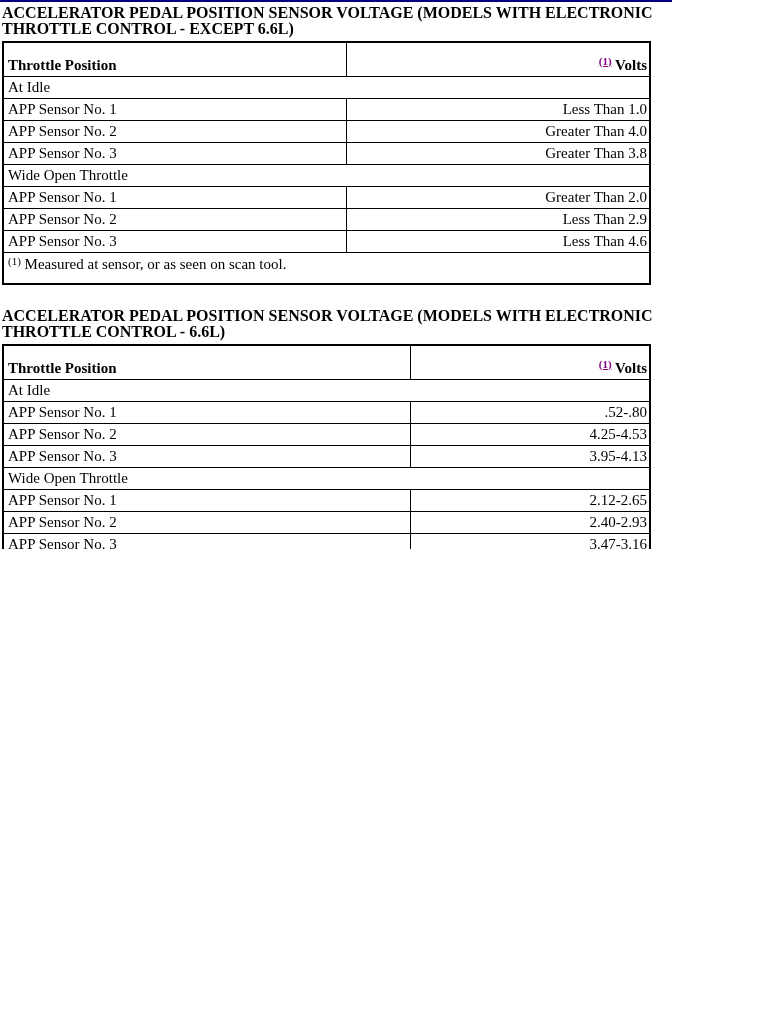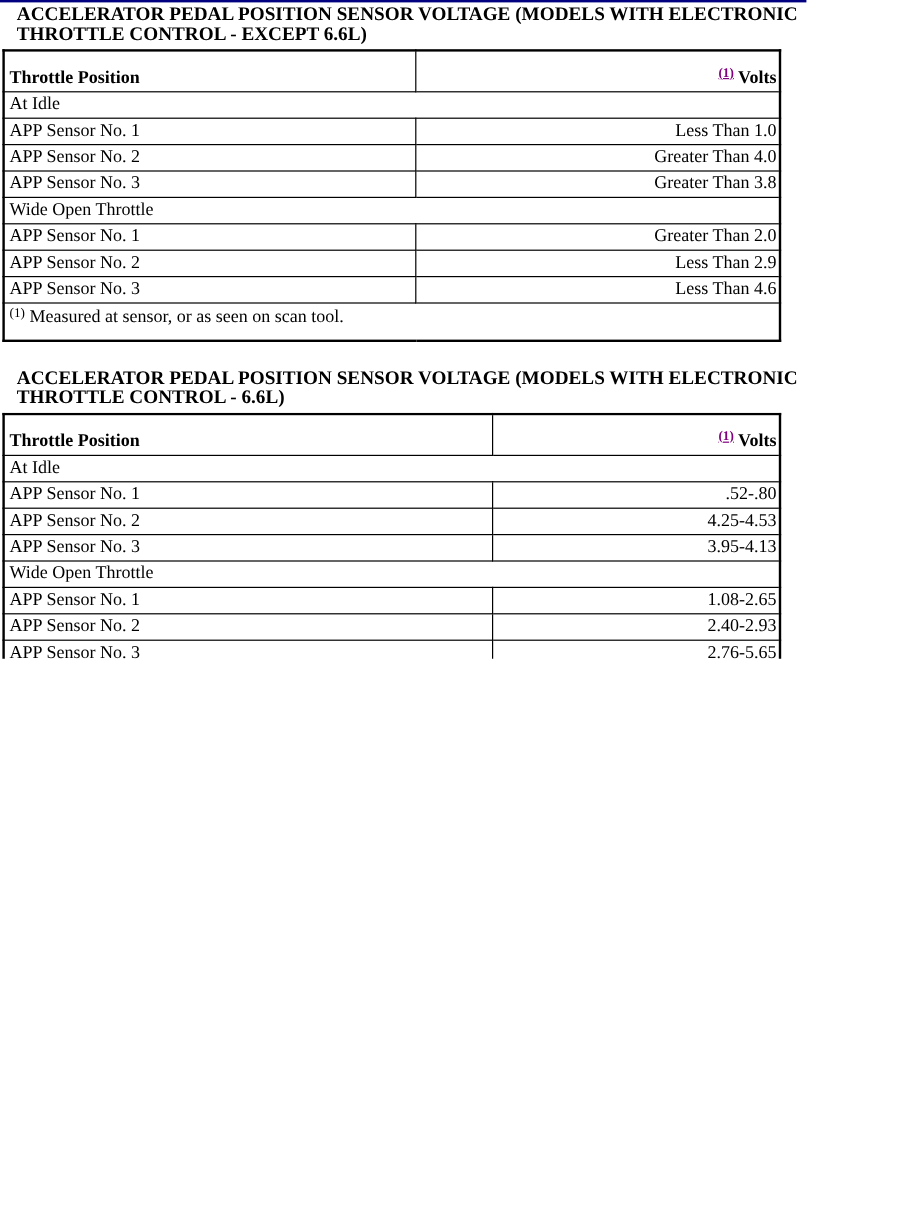--- a/index.html
+++ b/index.html
@@ -19,21 +19,21 @@
   }
   .top-rule {
     width: 672px;
     height: 2px;
     background: #000080;
   }
   h1.section-heading {
     font-size: 16px;
     line-height: 16px;
     font-weight: bold;
-    margin: 3px 0 4px 14px;
+    margin: 3px 0 4px 2px;
     max-width: 655px;
     letter-spacing: 0px;
   }
   h1.second {
     margin-top: 23px;
   }
   table.spec-table {
     border-collapse: collapse;
     border: 2px solid #000000;
     margin-left: 2px;
@@ -154,29 +154,29 @@
         </tr>
         <tr>
           <td class="c1 sensor">APP Sensor No. 3</td>
           <td class="val">3.95-4.13</td>
         </tr>
         <tr>
           <td class="group" colspan="2">Wide Open Throttle</td>
         </tr>
         <tr>
           <td class="c1 sensor">APP Sensor No. 1</td>
-          <td class="val">1.08-2.65</td>
+          <td class="val">2.12-2.65</td>
         </tr>
         <tr>
           <td class="c1 sensor">APP Sensor No. 2</td>
           <td class="val">2.40-2.93</td>
         </tr>
         <tr>
           <td class="c1 sensor">APP Sensor No. 3</td>
-          <td class="val">2.76-5.65</td>
+          <td class="val">3.47-3.16</td>
         </tr>
         <tr class="clipped-row">
           <td colspan="2"></td>
         </tr>
       </tbody>
     </table>
   </div>
 
 </div>
 

